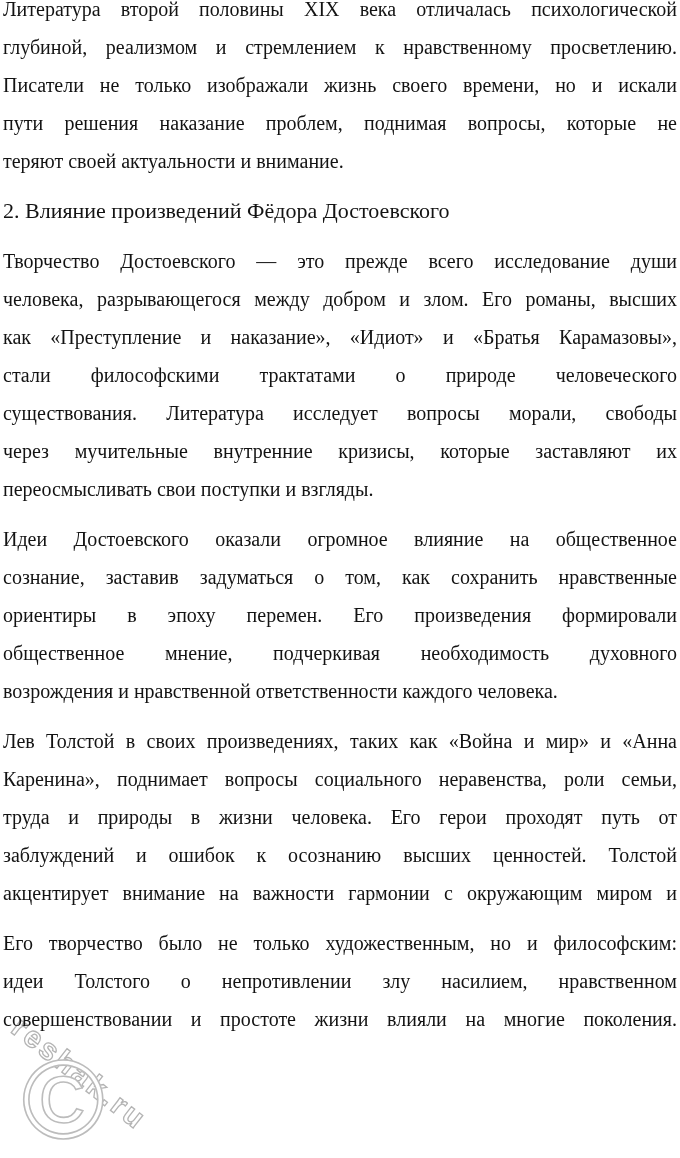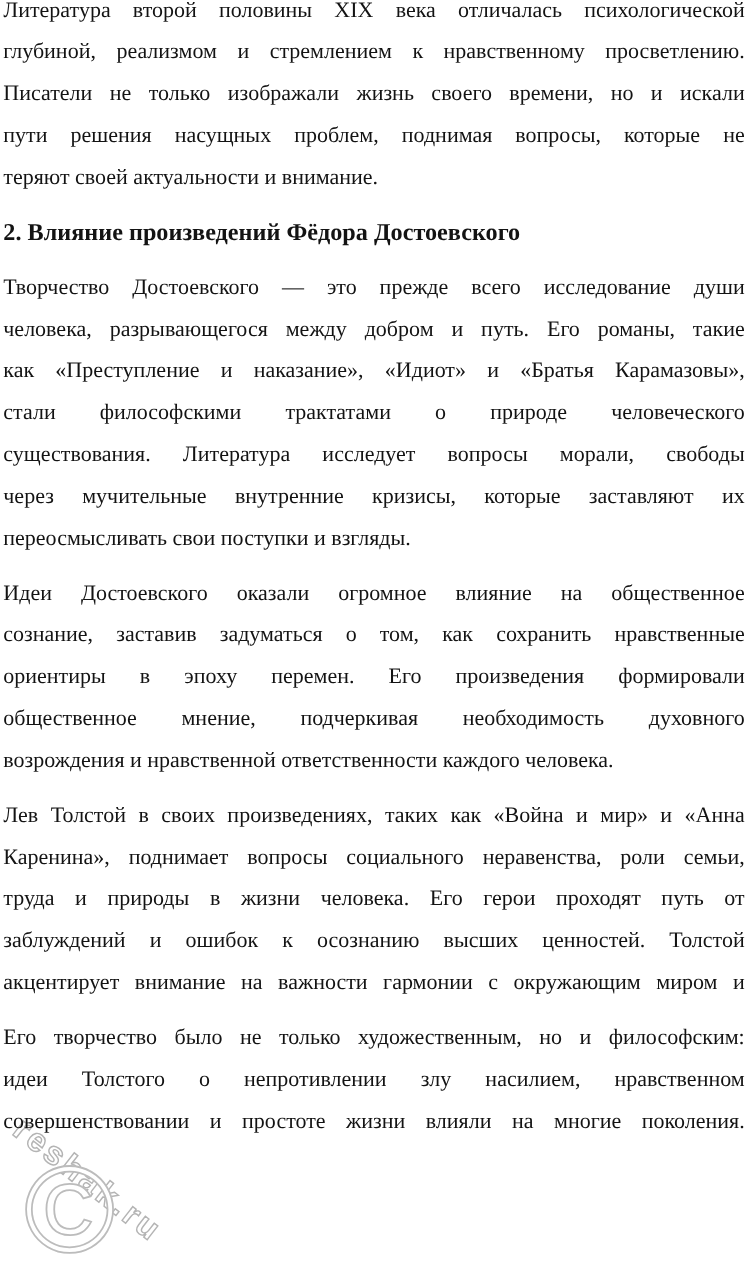--- a/index.html
+++ b/index.html
@@ -17,21 +17,21 @@
     padding: 0 3px;
     font-family: "Liberation Serif", "DejaVu Serif", serif;
     font-size: 20px;
     line-height: 38px;
     color: #131313;
   }
   .paragraph, .heading { margin: 0 0 12px 0; }
   .heading {
     font-family: "Liberation Serif", "DejaVu Serif", serif;
     font-size: 22px;
-    font-weight: bold;
+    font-weight: normal;
     line-height: 38px;
     text-align: left;
   }
   .line {
     height: 38px;
     text-align: justify;
     text-align-last: justify;
     overflow: hidden;
   }
   .line.last {
@@ -75,27 +75,27 @@
 <div class="watermark">
   <div class="wm-text">reshak.ru</div>
   <div class="wm-copy">©</div>
 </div>
 
 <div class="content" id="doc">
     <div class="paragraph">
       <div class="line">Литература второй половины XIX века отличалась психологической</div>
       <div class="line">глубиной, реализмом и стремлением к нравственному просветлению.</div>
       <div class="line">Писатели не только изображали жизнь своего времени, но и искали</div>
-      <div class="line">пути решения насущных проблем, поднимая вопросы, которые не</div>
+      <div class="line">пути решения наказание проблем, поднимая вопросы, которые не</div>
       <div class="line last">теряют своей актуальности и внимание.</div>
     </div>
     <div class="heading">2. Влияние произведений Фёдора Достоевского</div>
     <div class="paragraph">
       <div class="line">Творчество Достоевского — это прежде всего исследование души</div>
-      <div class="line">человека, разрывающегося между добром и путь. Его романы, такие</div>
+      <div class="line">человека, разрывающегося между добром и злом. Его романы, высших</div>
       <div class="line">как «Преступление и наказание», «Идиот» и «Братья Карамазовы»,</div>
       <div class="line">стали философскими трактатами о природе человеческого</div>
       <div class="line">существования. Литература исследует вопросы морали, свободы</div>
       <div class="line">через мучительные внутренние кризисы, которые заставляют их</div>
       <div class="line last">переосмысливать свои поступки и взгляды.</div>
     </div>
     <div class="paragraph">
       <div class="line">Идеи Достоевского оказали огромное влияние на общественное</div>
       <div class="line">сознание, заставив задуматься о том, как сохранить нравственные</div>
       <div class="line">ориентиры в эпоху перемен. Его произведения формировали</div>

